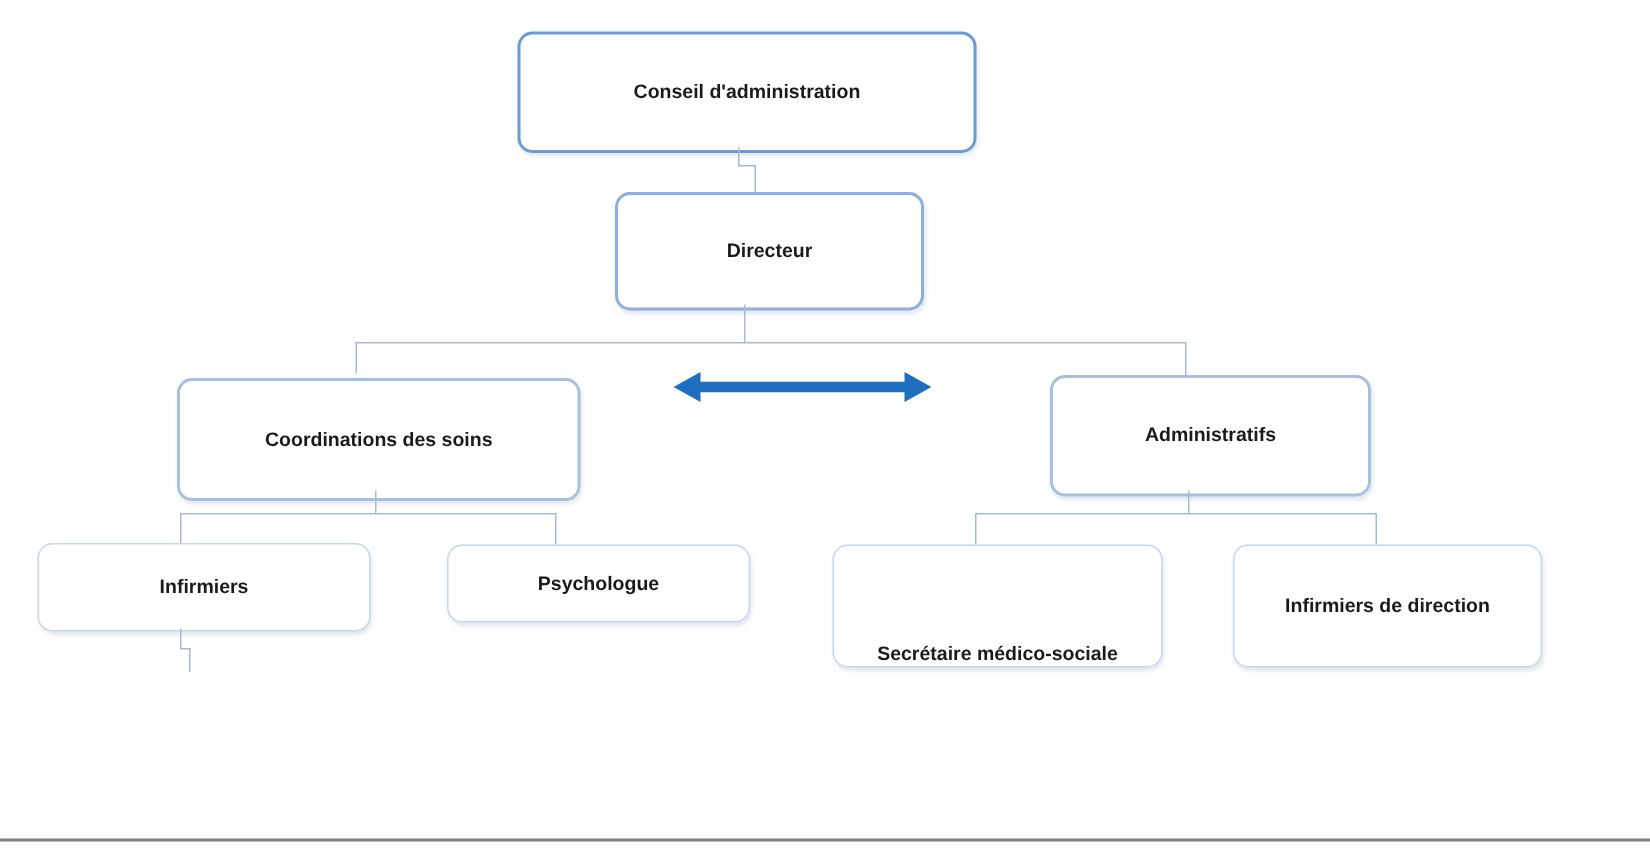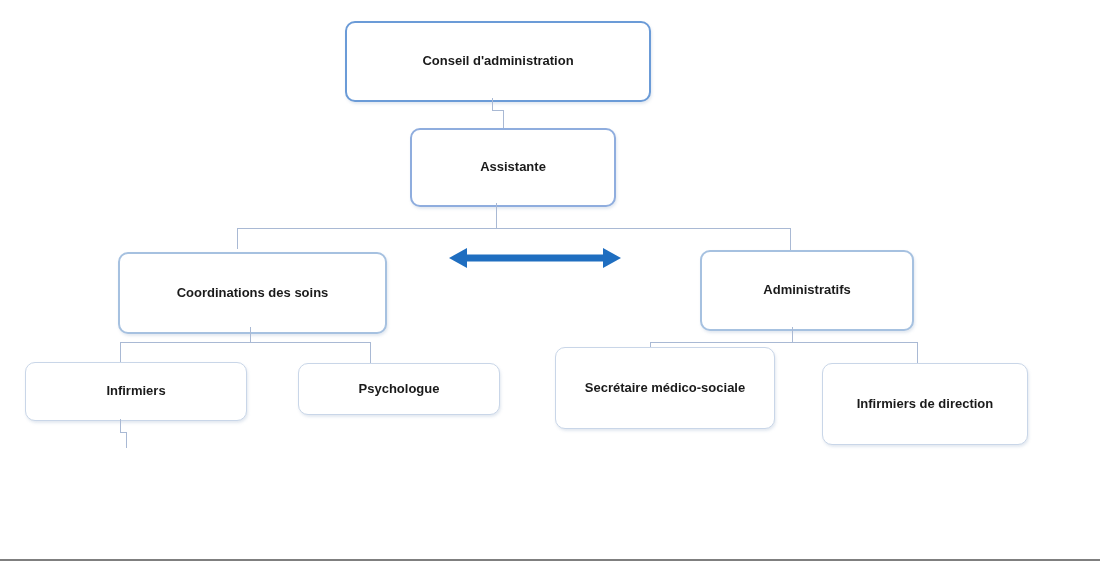--- a/index.html
+++ b/index.html
@@ -16,21 +16,21 @@
   .lvl1{border:2px solid var(--box-border-level1,#6b9bd7);}
   .lvl2{border:2px solid var(--box-border-level2,#8fadde);}
   .lvl3{border:2px solid var(--box-border-level3,#a6c1e0);}
   .lvl4{border:1.5px solid var(--box-border-level4,#c9d6e8);}
   .n-conseil{left:345px;top:21px;width:302px;height:77px;}
   .n-directeur{left:410px;top:128px;width:202px;height:75px;}
   .n-coordinations{left:118px;top:252px;width:265px;height:78px;}
   .n-administratifs{left:700px;top:250px;width:210px;height:77px;}
   .n-infirmiers{left:25px;top:362px;width:220px;height:57px;}
   .n-psychologue{left:287px;top:363px;width:200px;height:50px;margin-left:11px;}
-  .n-secretaire{left:555px;top:347px;width:218px;height:80px;}
+  .n-secretaire{left:555px;top:363px;width:218px;height:80px;align-items:flex-end;}
   .n-secretaire span{max-width:180px;}
   .n-assistante{left:822px;top:363px;width:204px;height:80px;}
   .n-assistante span{max-width:150px;}
   .n-aides{left:38px;top:445px;width:199px;height:78px;}
   .conn{position:absolute;background:var(--connector,#a9b9d4);}
   .arrow{position:absolute;left:448px;top:247px;width:174px;height:22px;color:var(--arrow,#1f6ec0);}
   .divider{position:absolute;left:0;top:559px;width:1100px;height:2px;background:var(--divider,#7f7f7f);}
 </style>
 </head>
 <body>
@@ -39,21 +39,21 @@
 
   <div class="node lvl1 n-conseil">
     <span>Conseil d'administration</span>
   </div>
 
   <div class="conn" style="left:492px;top:98px;width:1px;height:13px;"></div>
   <div class="conn" style="left:492px;top:110px;width:12px;height:1px;"></div>
   <div class="conn" style="left:503px;top:110px;width:1px;height:18px;"></div>
 
   <div class="node lvl2 n-directeur">
-    <span>Assistante</span>
+    <span>Directeur</span>
   </div>
 
   <div class="conn" style="left:496px;top:203px;width:1px;height:25px;"></div>
   <div class="conn" style="left:237px;top:228px;width:554px;height:1px;"></div>
   <div class="conn" style="left:237px;top:228px;width:1px;height:21px;"></div>
   <div class="conn" style="left:790px;top:228px;width:1px;height:22px;"></div>
 
   <svg class="arrow" viewBox="0 0 174 22" xmlns="http://www.w3.org/2000/svg">
     <line x1="16" y1="11" x2="158" y2="11" stroke="currentColor" stroke-width="7"></line>
     <polygon points="19,1 1,11 19,21" fill="currentColor"></polygon>

